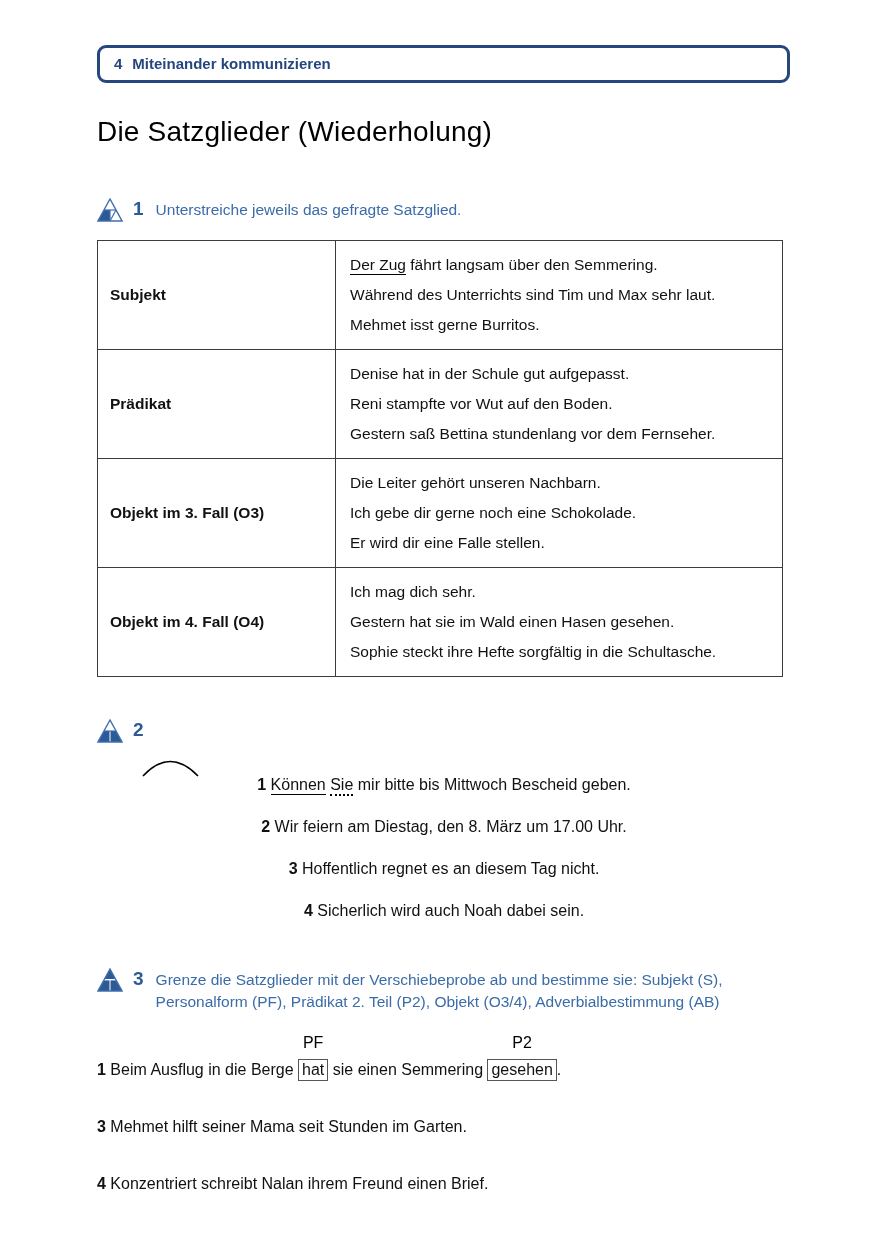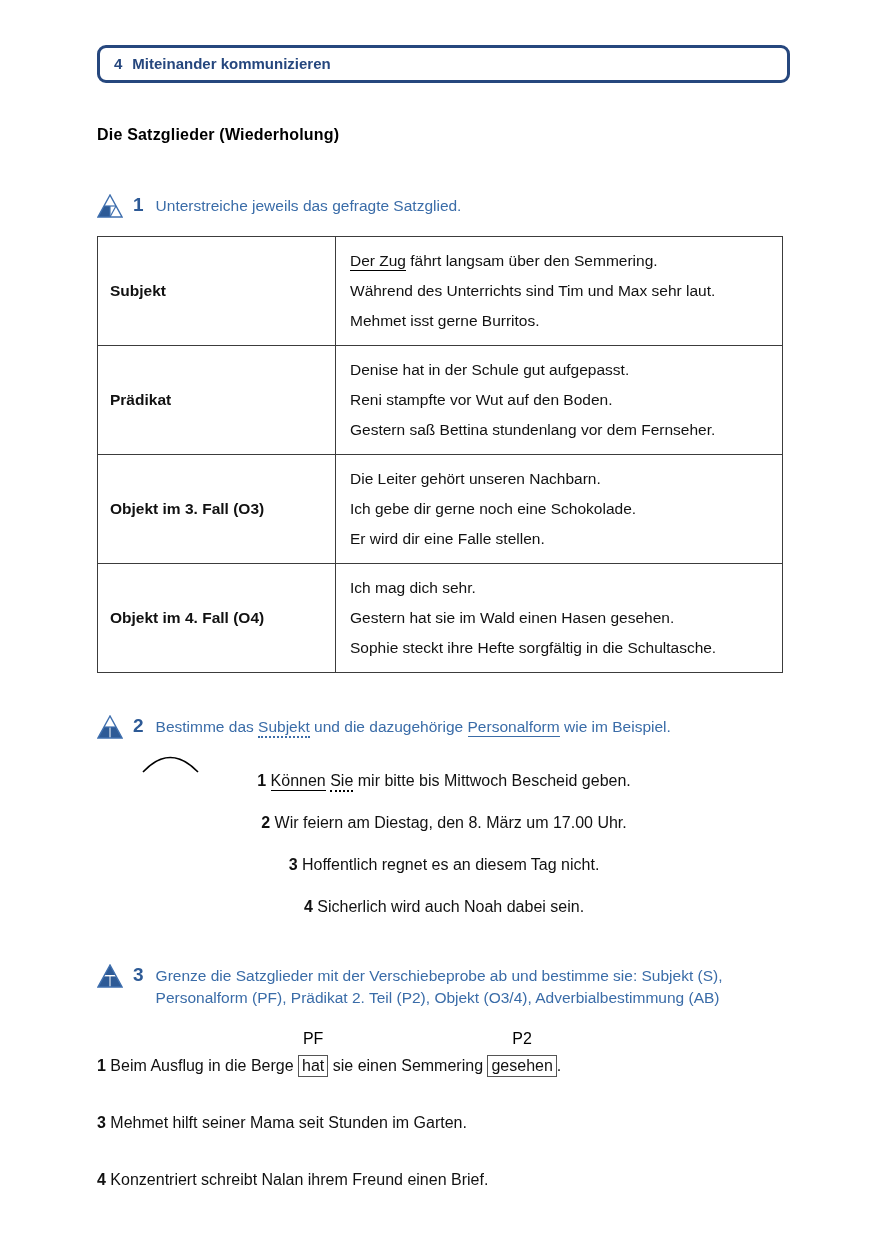--- a/index.html
+++ b/index.html
@@ -20,23 +20,23 @@
     padding: 7px 14px 8px 14px;
     color: #26477e;
     font-weight: bold;
     font-size: 15px;
     width: 693px;
   }
   .chapter-box .num { margin-right: 10px; }
 
   
   .page-title {
-    margin-top: 43px;
-    font-size: 16px;
-    font-weight: bold;
+    margin-top: 33px;
+    font-size: 28px;
+    font-weight: normal;
     color: #000;
     letter-spacing: 0.2px;
   }
 
   
   .ex-header { display: flex; align-items: flex-start; margin-top: 0; }
   .ex-header .icon { flex: 0 0 auto; margin-top: 1px; }
   .ex-header .ex-num {
     font-size: 19px; font-weight: bold; color: #2d5a96;
     margin: 0 12px 0 10px; line-height: 24px;
@@ -146,21 +146,20 @@
   <div class="ex-header" id="ex2-header">
     <span class="icon">
       <svg width="26" height="24" viewBox="0 0 26 24">
         <polygon points="7,12 19,12 25,23 1,23" fill="#2d5a96"></polygon>
         <line x1="13" y1="12" x2="13" y2="23" stroke="#ffffff" stroke-width="1"></line>
         <polygon points="13,1 1,23 25,23" fill="none" stroke="#3f6fae" stroke-width="1.4"></polygon>
         <line x1="7" y1="12" x2="19" y2="12" stroke="#3f6fae" stroke-width="1.2"></line>
       </svg>
     </span>
     <span class="ex-num">2</span>
-    <span class="ex-instruction"><span>Bestimme das </span><span class="u-dotted">Subjekt</span><span> und die dazugehörige </span><span class="u-solid">Personalform</span><span> wie im Beispiel.</span></span>
   </div>
 
   <div class="ex2-item first">
     <svg class="arc-svg" width="58" height="22" viewBox="0 0 58 22">
       <path d="M1,21 Q28,-8 56,21" fill="none" stroke="#000" stroke-width="1.6"></path>
     </svg>
     <span class="inum">1</span>
     <span class="word-u">Können</span>
     <span class="word-d">Sie</span><span> mir bitte bis Mittwoch Bescheid geben.</span>
   </div>

